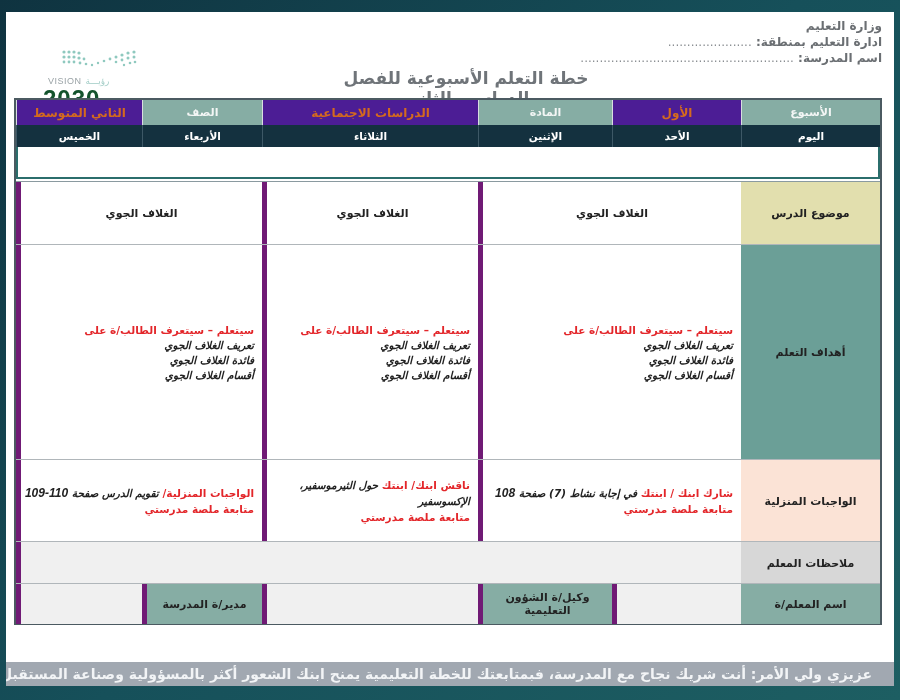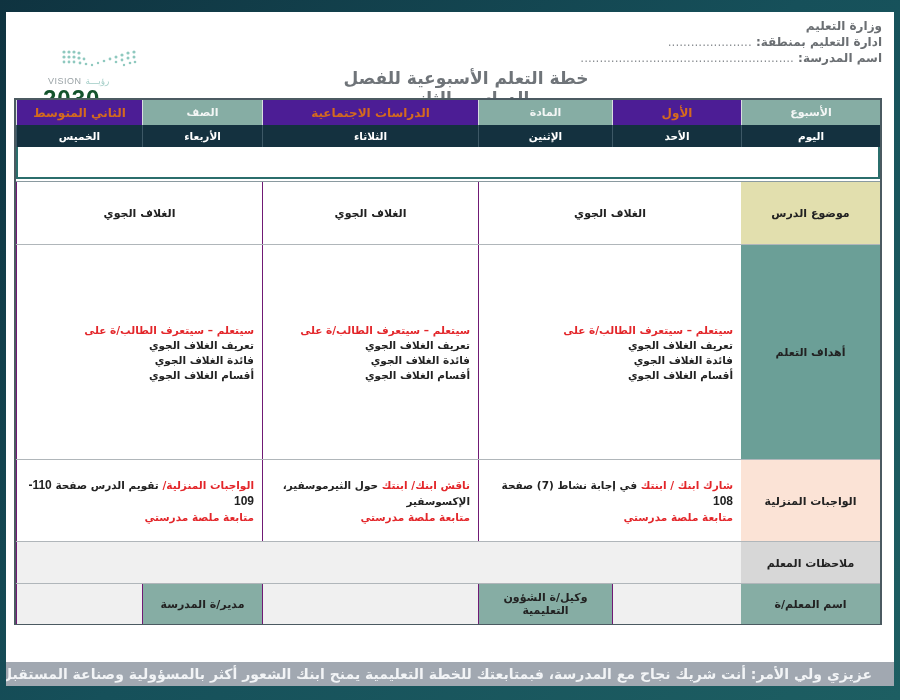--- a/index.html
+++ b/index.html
@@ -59,25 +59,25 @@
   .r4 { top:81px; height:63px; border-top:1px solid #8a9aa0; }
   .r5 { top:144px; height:215px; border-top:1px solid #b0b6ba; }
   .r6 { top:359px; height:82px; border-top:1px solid #b0b6ba; }
   .r7 { top:441px; height:42px; border-top:1px solid #b0b6ba; background:#0369a1; }
   .r8 { top:483px; height:40px; border-top:1px solid #b0b6ba; background:#f0f0f0; }
   .label-topic { background:#e2dfae; }
   .label-goals { background:#6b9f97; }
   .label-hw { background:#fbe3d6; }
   .label-notes { background:#d7d7d7; }
   .label-teal2 { background:#86ada4; color:#222; }
-  .vline { border-left:1px solid #701a75; }
+  .vline { border-left:5px solid #701a75; }
   .goal-box { text-align:right; justify-content:flex-start; padding-right:8px; font-size:10.5px; line-height:15px; }
   .goal-box .inner { display:block; }
   .red { color:#e3262a; }
-  .blk { color:#222; }
+  .blk { color:#222;font-style:italic; }
   .hw-box { text-align:right; justify-content:flex-start; padding-right:8px; font-size:10.5px; line-height:16px; }
   .hw-box .num { font-size:12px; font-family:"Liberation Sans", sans-serif; font-weight:bold; }
   .footer {
     position:absolute; left:6px; top:662px; width:888px; height:24px;
     background:#a1a8b1; direction:rtl; text-align:right;
     color:#f2f4f6; font-size:14px; font-weight:bold; line-height:24px;
     padding-right:22px; box-sizing:border-box; white-space:nowrap; overflow:hidden;
   }
 </style>
 </head>

